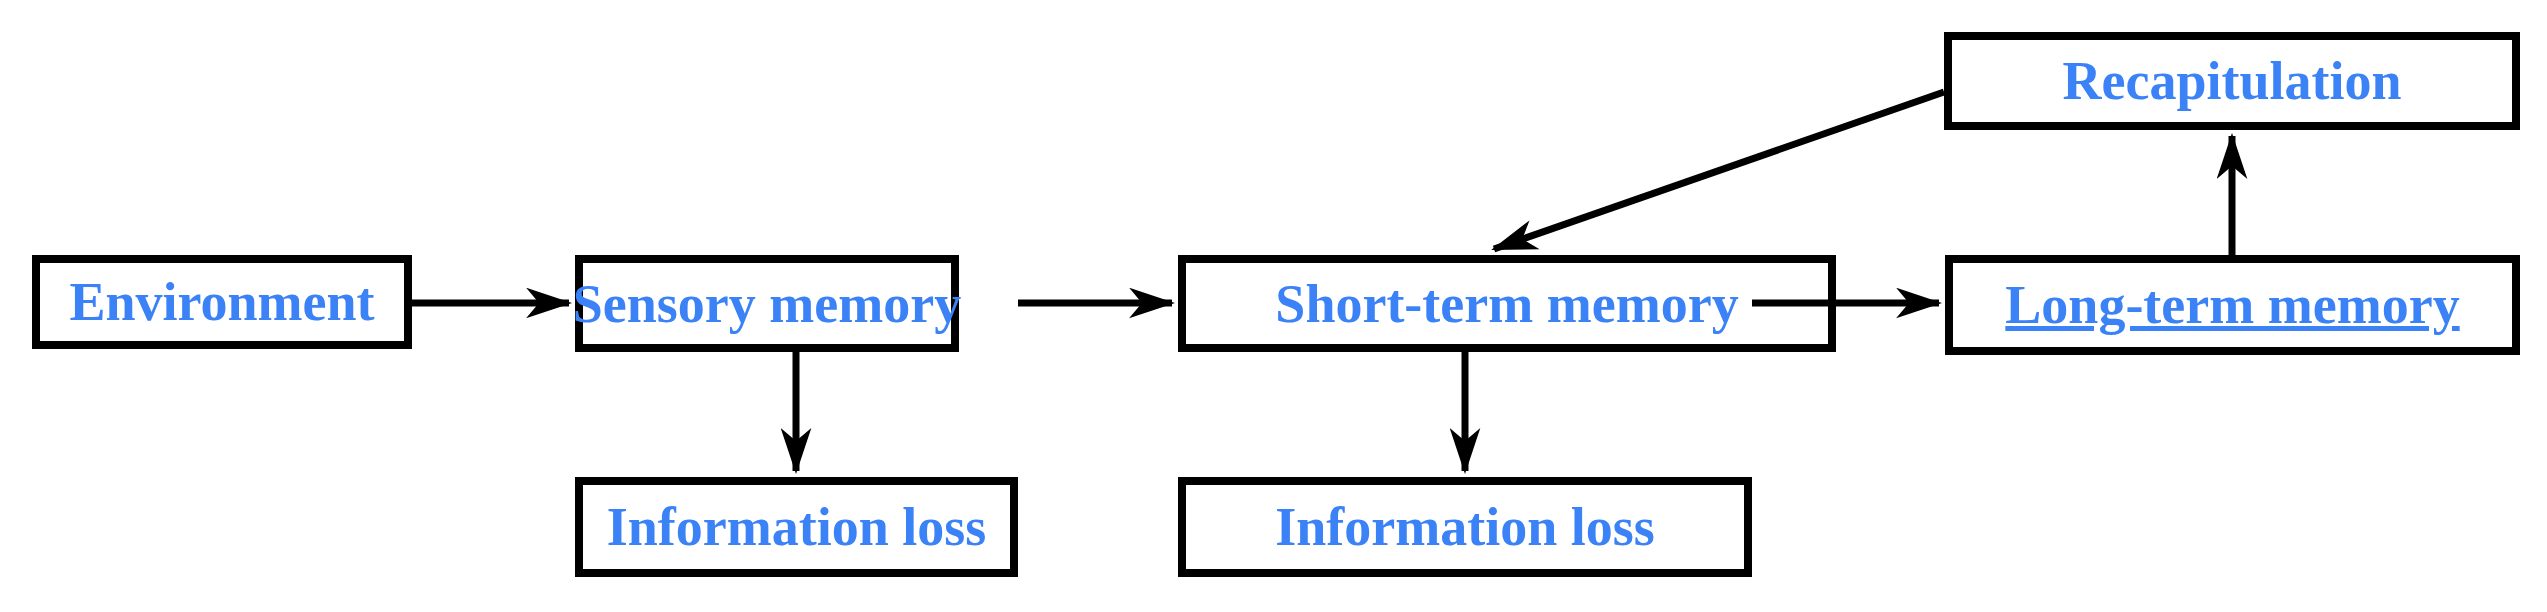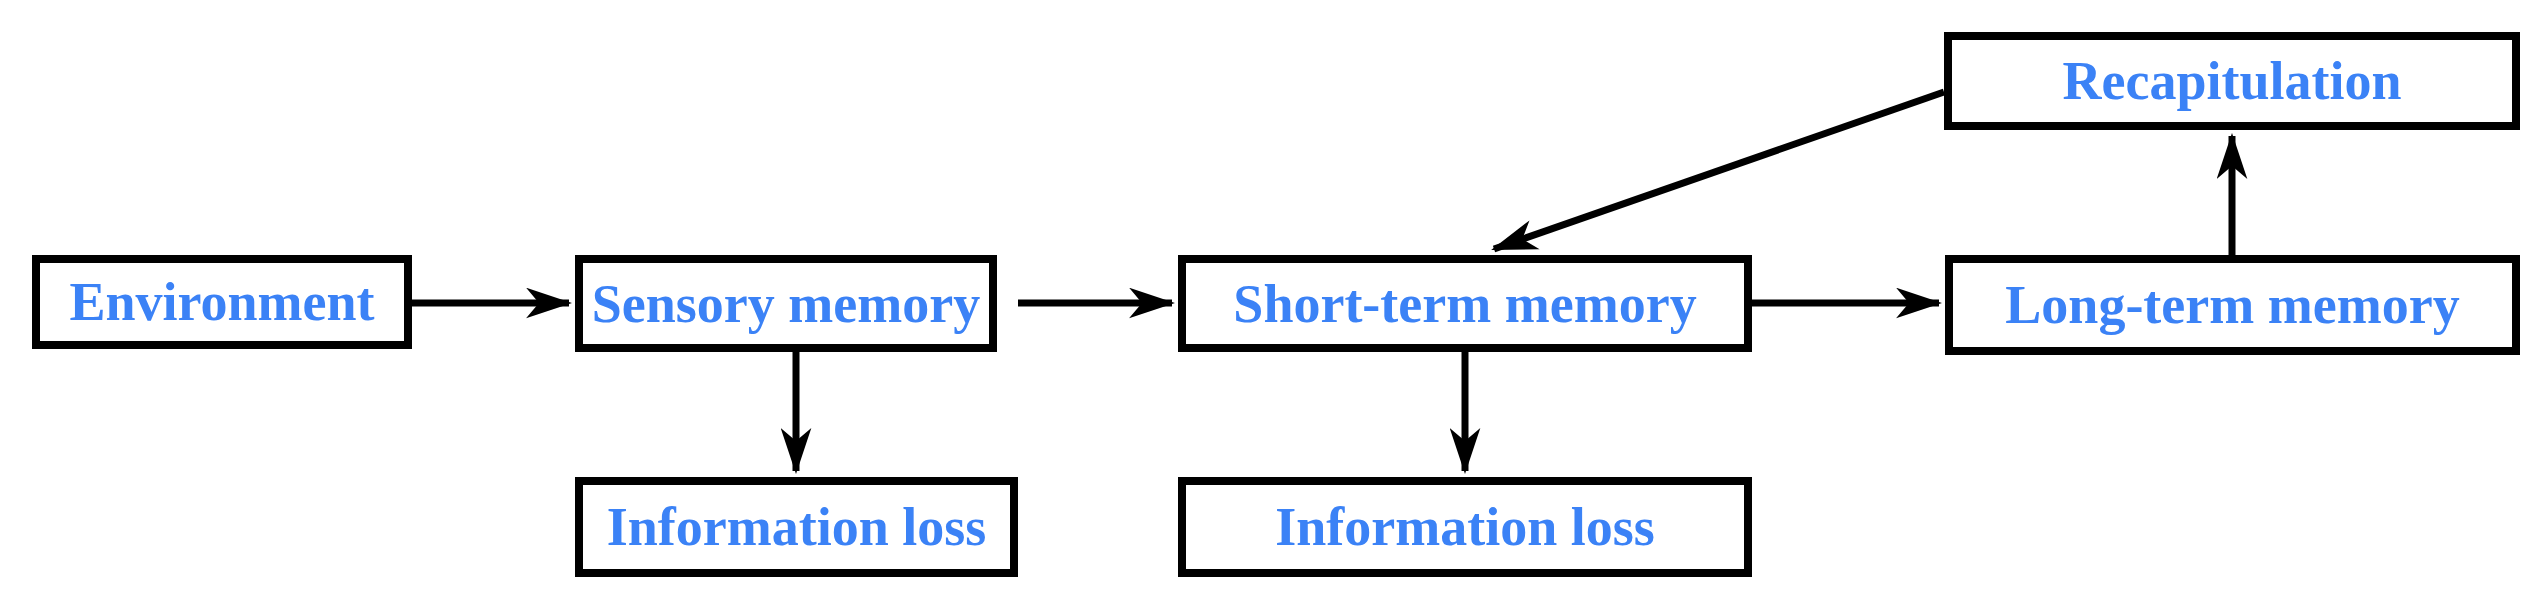--- a/index.html
+++ b/index.html
@@ -25,23 +25,23 @@
     justify-content: center;
     font-weight: bold;
     font-size: 54px;
     color: #3b82f6;
     white-space: nowrap;
     line-height: 1;
     z-index: 1;
   }
   
   .node-environment   { left: 32px;   top: 255px; width: 380px; height: 94px; }
-  .node-sensory       { left: 575px;  top: 255px; width: 422px; height: 97px; }
-  .node-short-term    { left: 1178px; top: 255px; width: 574px; height: 97px; }
-  .node-long-term     { left: 1945px; top: 255px; width: 575px; height: 100px; }
+  .node-sensory       { left: 575px;  top: 255px; width: 384px; height: 97px; }
+  .node-short-term    { left: 1178px; top: 255px; width: 658px; height: 97px; }
+  .node-long-term     { left: 1945px; top: 255px; width: 575px; height: 100px; text-decoration: underline; }
   
   .node-recapitulation{ left: 1944px; top: 32px;  width: 576px; height: 98px; }
   
   .node-info-loss-1   { left: 575px;  top: 477px; width: 443px; height: 100px; }
   .node-info-loss-2   { left: 1178px; top: 477px; width: 574px; height: 100px; }
 
   #arrow-layer {
     position: absolute;
     left: 0; top: 0;
     width: 2547px;

